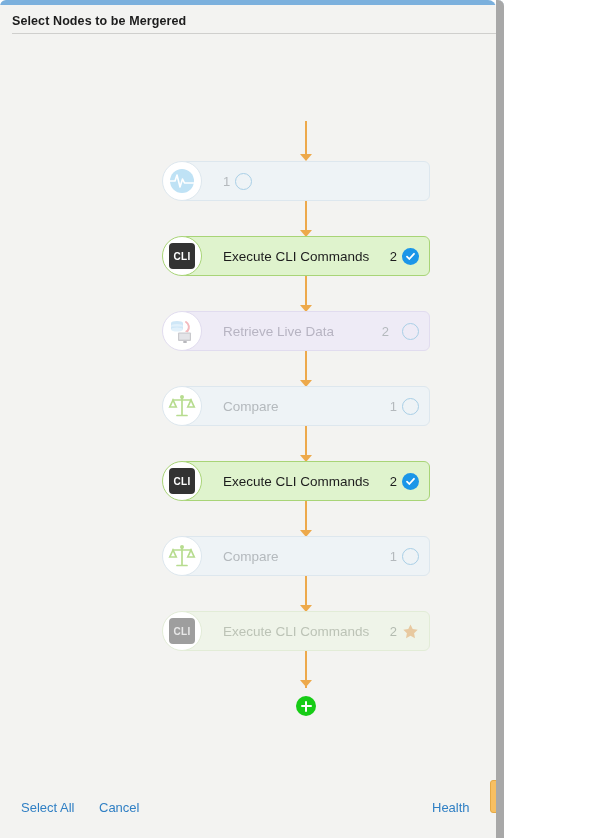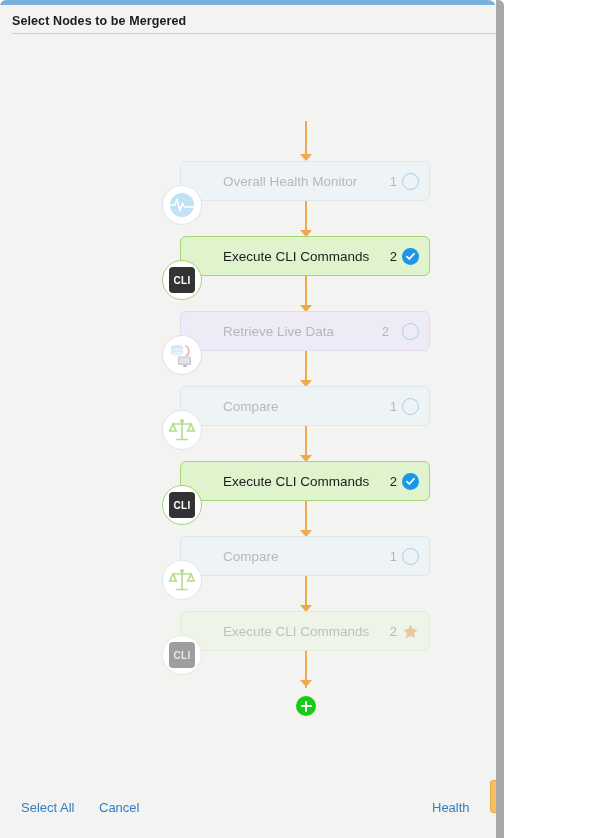--- a/index.html
+++ b/index.html
@@ -180,21 +180,20 @@
   
   .node-icon {
     position: absolute;
     left: 0; top: 0;
     width: 40px; height: 40px;
     border-radius: 50%;
     background: #ffffff;
     box-sizing: border-box;
     display: flex; align-items: center; justify-content: center;
     overflow: hidden;
-    margin-top: 24px;
   }
   .ring-blue   { border: 1px solid #dde7ee; }
   .ring-purple { border: 1px solid #e1dcef; }
   .ring-green  { border: 1px solid #a8d477; }
   .ring-dim    { border: 1px solid #e2ecd7; }
 
   .cli-box {
     width: 26px; height: 26px;
     border-radius: 4px;
     background: #333333;
@@ -265,21 +264,20 @@
   <div class="dlg-divider"></div>
 
   <div class="canvas">
 
 
     <div class="conn" style="top:87px;height:39px;"></div>
     <div class="arrowhead" style="top:120px;"></div>
 
     <div class="node-row" style="top:127px;">
       <div class="node-pill pill-idle">
-        <span class="node-label lbl-muted">Overall Health Monitor</span>
         <span class="node-count cnt-muted">1</span>
         <span class="chk chk-empty"></span>
       </div>
       <div class="node-icon ring-blue">
         <svg width="30" height="30" viewBox="0 0 30 30">
           <circle cx="15" cy="15" r="12" fill="#bfe2f5"></circle>
           <path d="M3 15 h5 l2 -6 l3 12 l2.5 -8 l2 4 h9" fill="none" stroke="#ffffff" stroke-width="1.6" stroke-linejoin="round" stroke-linecap="round"></path>
         </svg>
       </div>
     </div>

